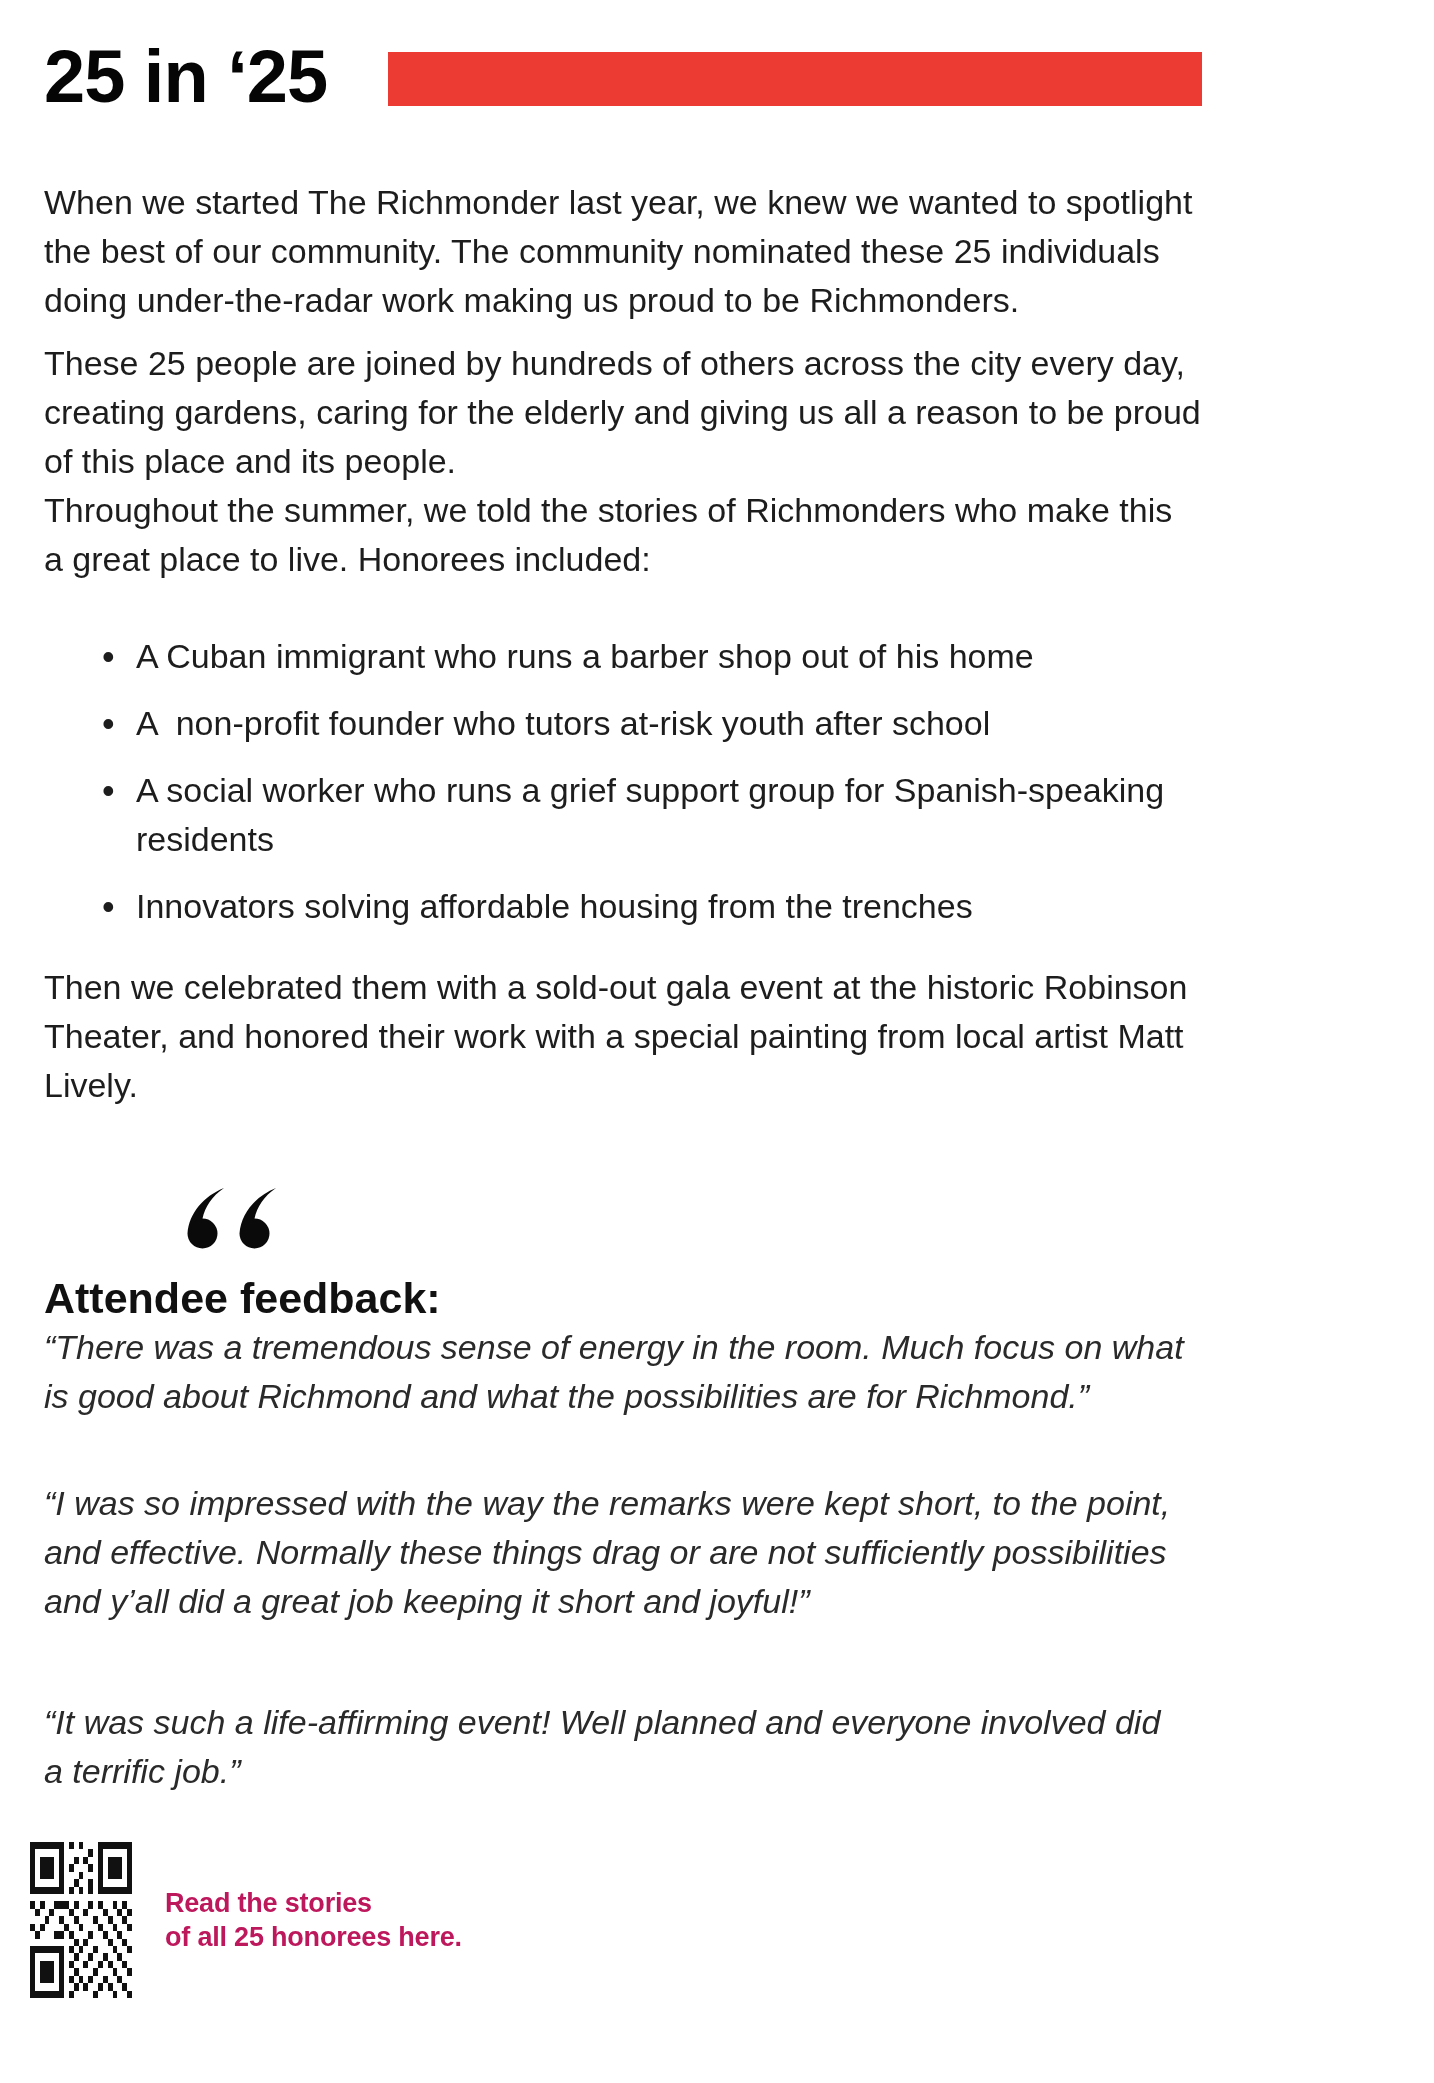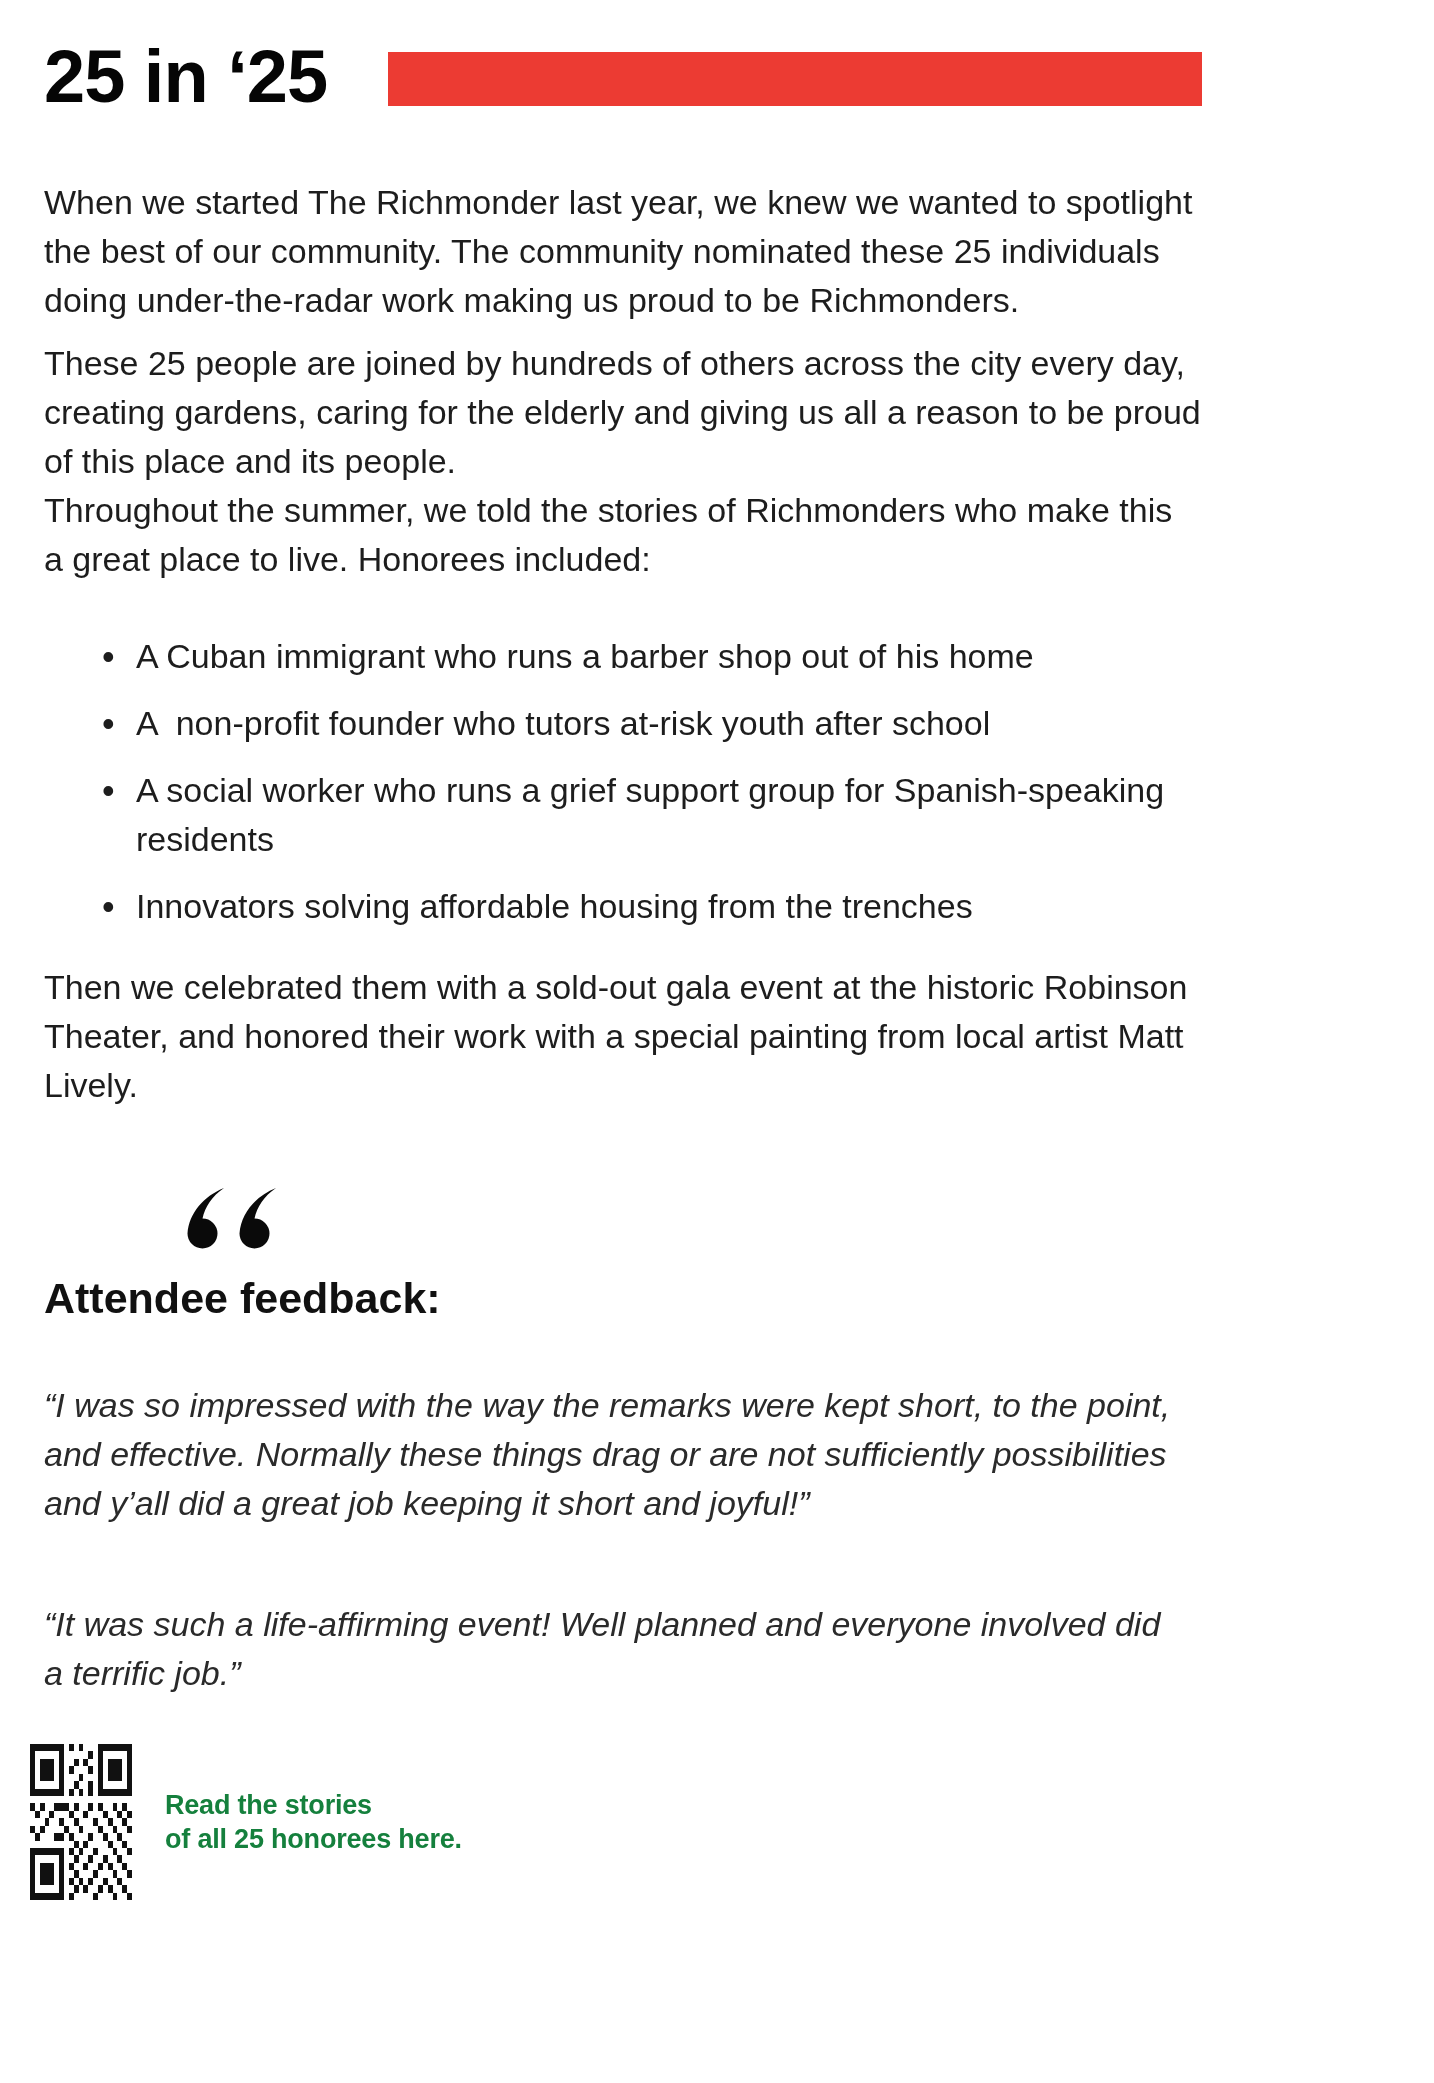--- a/index.html
+++ b/index.html
@@ -37,21 +37,21 @@
   }
   .quote{
     margin:0;font-size:34px;line-height:49px;font-style:italic;white-space:pre;color:#2a2a2a;
   }
   .q2{margin-top:58px;}
   .q3{margin-top:72px;}
   .qr-row{margin:46px 0 0 -14px;display:flex;align-items:center;}
   .qr-svg{display:block;width:102px;height:156px;}
   .qr-caption{
     margin-left:33px;font-size:27px;line-height:34px;font-weight:bold;
-    letter-spacing:-0.2px;white-space:pre;color:#15803d;
+    letter-spacing:-0.2px;white-space:pre;color:#be185d;
   }
 </style>
 </head>
 <body>
 
 <div class="page">
   <div class="accent-bar"></div>
   <div class="content">
 
     <h1 class="title">25 in ‘25</h1>
@@ -78,20 +78,22 @@
 Lively.</p>
 
     <div class="quote-icon">
       <svg width="96" height="66" viewBox="0 0 96 66" xmlns="http://www.w3.org/2000/svg" aria-hidden="true">
         <path fill="#0a0a0a" d="M42 2 C 22 10 7 27 5.5 47.5 A 15 15 0 1 0 20.5 32.5 C 23 21 30 10 42 2 Z"></path>
         <path fill="#0a0a0a" transform="translate(52,0)" d="M42 2 C 22 10 7 27 5.5 47.5 A 15 15 0 1 0 20.5 32.5 C 23 21 30 10 42 2 Z"></path>
       </svg>
     </div>
 
     <div class="feedback-heading">Attendee feedback:</div>
+    <p class="quote q1">“There was a tremendous sense of energy in the room. Much focus on what
+is good about Richmond and what the possibilities are for Richmond.”</p>
     <p class="quote q2">“I was so impressed with the way the remarks were kept short, to the point,
 and effective. Normally these things drag or are not sufficiently possibilities
 and y’all did a great job keeping it short and joyful!”</p>
     <p class="quote q3">“It was such a life-affirming event! Well planned and everyone involved did
 a terrific job.”</p>
 
     <div class="qr-row">
       <svg class="qr-svg" viewBox="0 0 21 21" preserveAspectRatio="none" shape-rendering="crispEdges" xmlns="http://www.w3.org/2000/svg" aria-hidden="true">
         <rect x="0" y="0" width="21" height="21" fill="#ffffff"></rect>
         <path fill="#111111" d="M0 0h7v7H0zM14 0h7v7h-7zM0 14h7v7H0z"></path>

